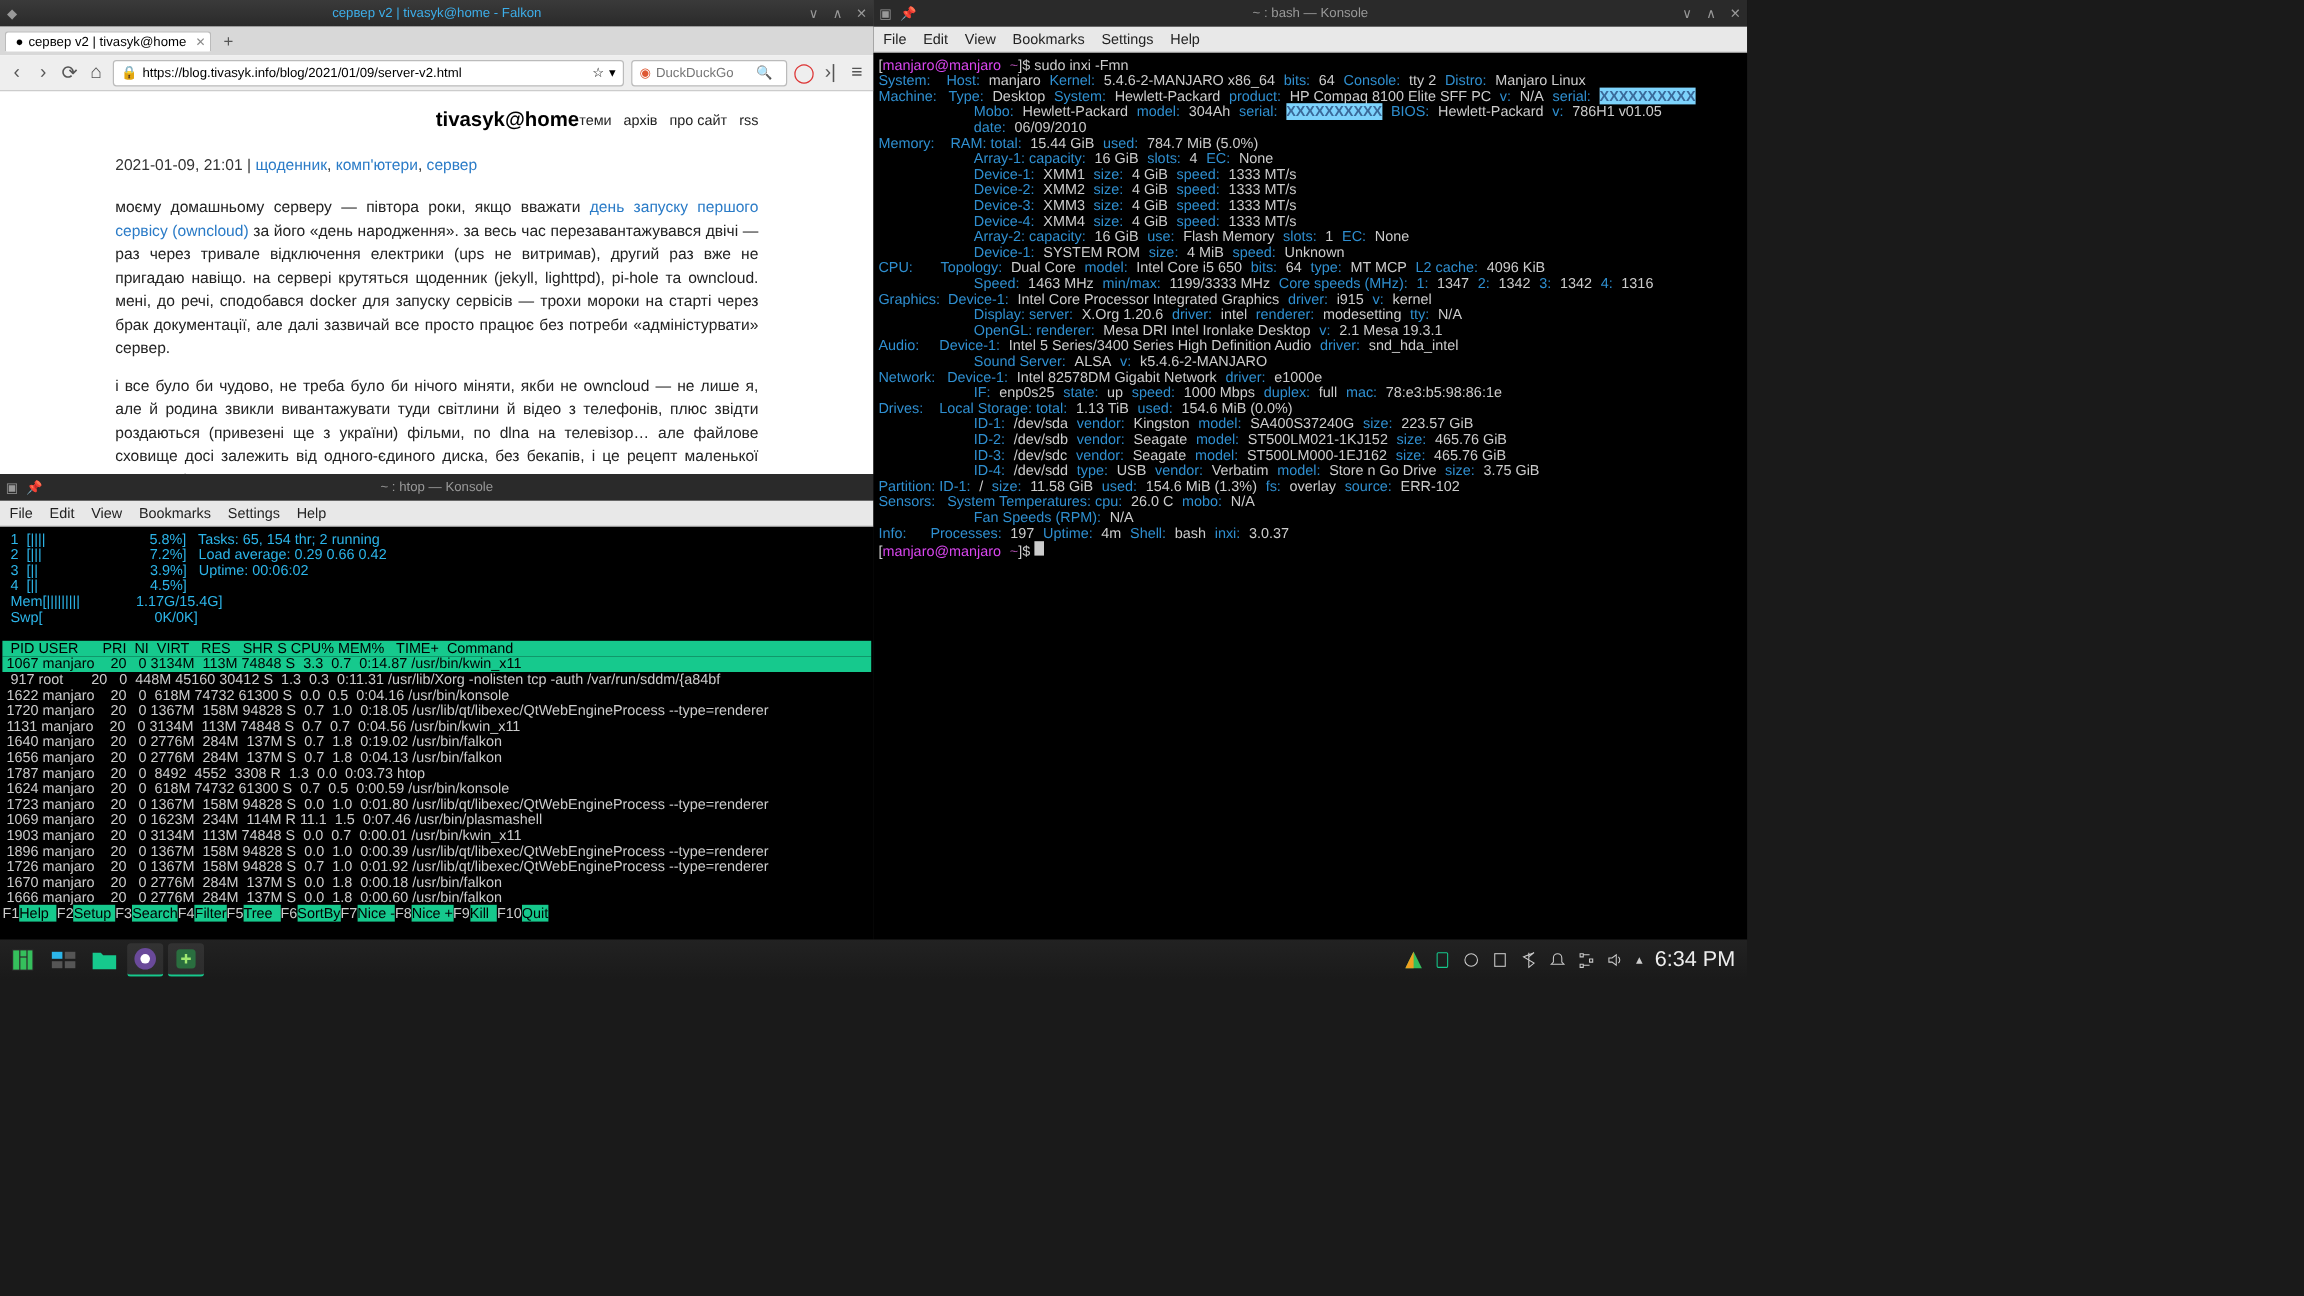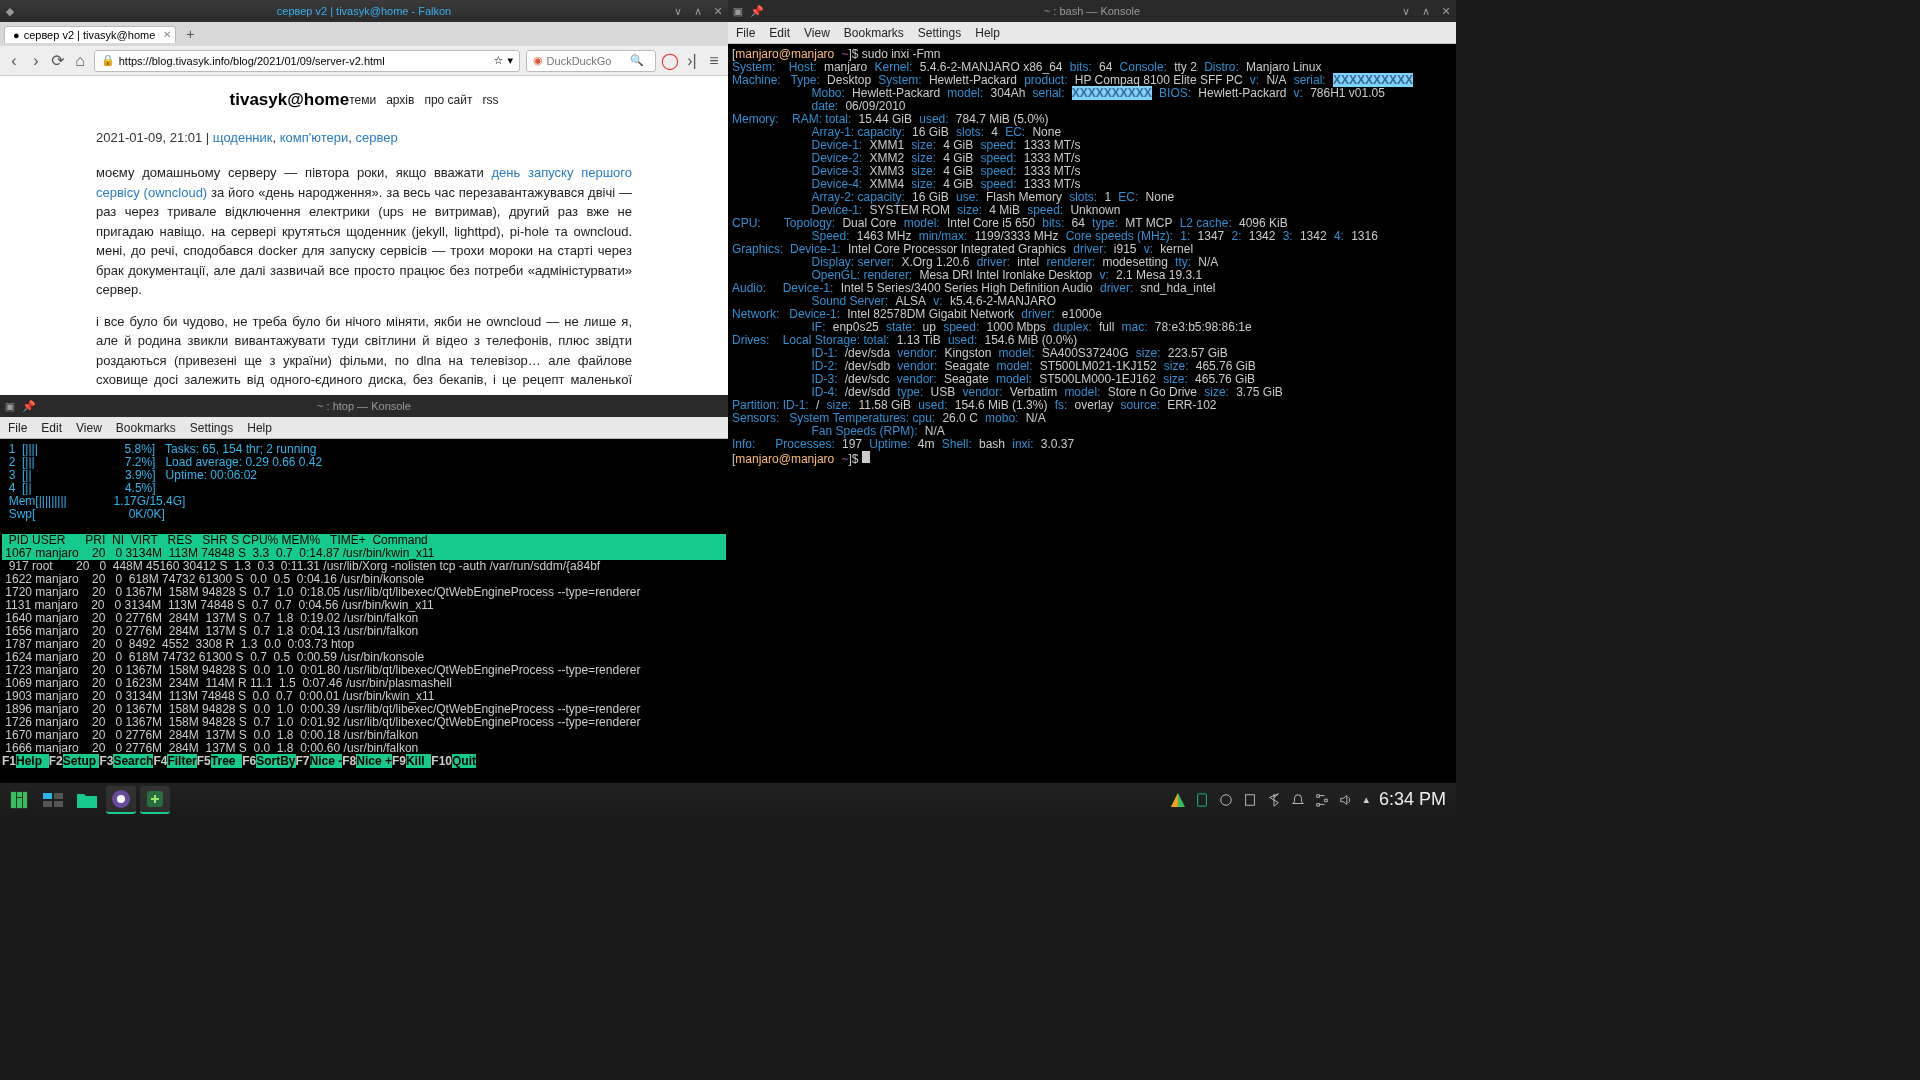--- a/index.html
+++ b/index.html
@@ -16,46 +16,46 @@
 .tab { background:#fff; border:1px solid #bbb; border-bottom:none; border-radius:3px 3px 0 0; padding:2px 20px 2px 8px; font-size:11px; display:flex; align-items:center; gap:4px; position:relative; }
 .tab-close { position:absolute; right:4px; color:#888; font-size:10px; }
 .tab-plus { margin-left:6px; color:#555; font-size:14px; padding:0 4px; }
 .addrbar { height:30px; background:#eee; display:flex; align-items:center; gap:6px; padding:0 6px; border-bottom:1px solid #ccc; }
 .navbtn { width:16px; height:16px; display:flex; align-items:center; justify-content:center; color:#555; }
 .urlbox { flex:1; display:flex; align-items:center; background:#fff; border:1px solid #bbb; border-radius:3px; height:22px; padding:0 6px; font-size:11px; gap:4px; }
 .urlbox input { flex:1; border:none; outline:none; font-size:11px; }
 .searchbox { display:flex; align-items:center; background:#fff; border:1px solid #bbb; border-radius:3px; height:22px; padding:0 6px; font-size:11px; gap:4px; width:130px; }
 .searchbox input { width:80px; border:none; outline:none; font-size:11px; color:#888; }
 .content { flex:1; overflow:hidden; padding:14px 96px 0 96px; }
-.sitehead { display:flex; justify-content:center; align-items:center; margin-bottom:20px; }
+.sitehead { display:flex; justify-content:flex-end; align-items:center; margin-bottom:20px; }
 .sitename { font-size:17px; font-weight:bold; }
 .sitenav { display:flex; gap:10px; font-size:12px; }
 .sitenav span { color:#222; }
 .posttitle { font-size:38px; font-weight:300; margin-bottom:8px; }
 .postmeta { font-size:13px; color:#333; margin-bottom:18px; }
 .postmeta a { color:#2a7bc7; text-decoration:none; }
 .postbody { font-size:13px; line-height:1.5; color:#222; text-align:justify; }
 .postbody a { color:#2a7bc7; text-decoration:none; }
 
 
 .htopwin { position:absolute; left:0; top:395px; width:728px; height:388px; background:#111; display:flex; flex-direction:column; }
 .menubar { height:22px; background:#e8e8e8; display:flex; align-items:center; gap:14px; padding:0 8px; font-size:12px; color:#222; border-bottom:1px solid #bbb; }
 .term { flex:1; background:#000; font-family:monospace; font-size:12px; line-height:13px; padding:4px 2px; overflow:hidden; white-space:pre; } .term .c { color:#2cb5e9; }
 .term .w { color:#ccc; }
 .htop-hdr { background:#16c98d; color:#000; display:inline-block; width:100%; }
 .htop-row-sel { background:#16c98d; color:#000000; display:inline-block; width:100%; }
-.htop-fkeys { background:#000; color:#ccc;font-weight:bold; }
+.htop-fkeys { background:#000; color:#ccc; }
 .htop-fkeys .fk { color:#ccc; } .htop-fkeys .fkl { background:#16c98d; color:#000; }
 
 
 .inxiwin { position:absolute; left:728px; top:0; width:728px; height:783px; background:#111; display:flex; flex-direction:column; }
 .inxiterm { flex:1; background:#000; font-family:monospace; font-size:12px; line-height:13px; padding:4px; white-space:pre; overflow:hidden; }
 .inxiterm .k { color:#2f8fd0; } 
 .inxiterm .v { color:#ccc; }     
-.inxiterm .p { color:#fdba74; } 
+.inxiterm .p { color:#d946ef; } 
 .inxiterm .pr { color:#a048a0; } 
 .inxiterm .cur { background:#ccc; display:inline-block; width:8px; height:12px; }
 .inxiterm .blur { background:#7dd3fc; color:#3a6a9a;font-weight:bold; }
 
 
 .taskbar { position:absolute; left:0; bottom:0; width:1456px; height:33px; background:linear-gradient(#222,#1a1a1a); display:flex; align-items:center; }
 .tb-left { display:flex; align-items:center; gap:4px; padding-left:4px; }
 .tb-btn { width:30px; height:28px; display:flex; align-items:center; justify-content:center; border-radius:3px; }
 .tb-btn.active { background:rgba(255,255,255,0.08); border-bottom:2px solid #16c98d; }
 .tb-right { margin-left:auto; display:flex; align-items:center; gap:10px; padding-right:10px; color:#ccc; font-size:11px; }

